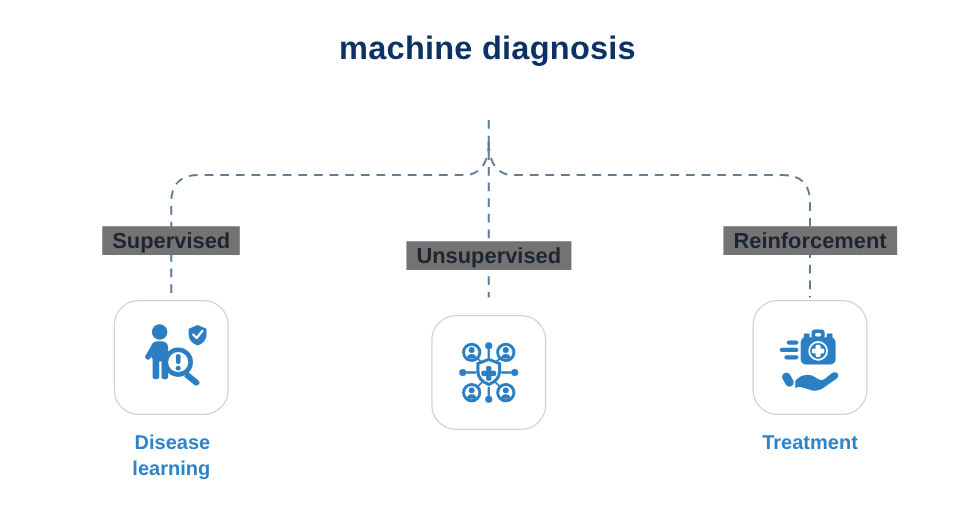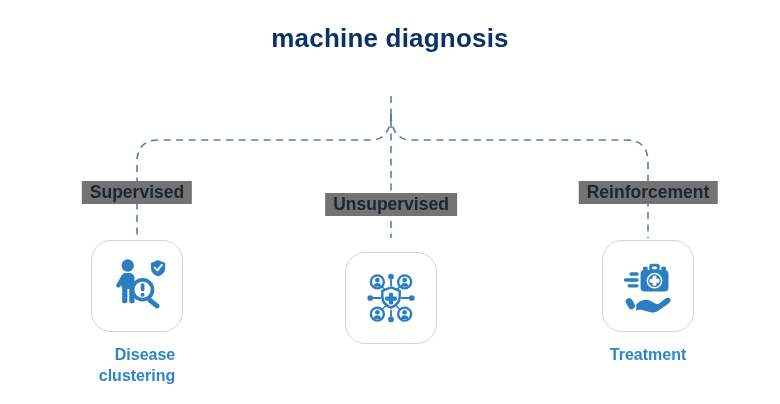--- a/index.html
+++ b/index.html
@@ -65,21 +65,21 @@
         <circle cx="59" cy="64" r="3.2"></circle>
         <path d="M71.5 68.5 l13 10.5 q3.5 3 1 5.8 q-2.8 2.8 -6 0.2 l-13 -10.5 z"></path>
 
         <path d="M84 8 l11.5 4.8 v8.2 q0 9.5 -11.5 13.5 q-11.5 -4 -11.5 -13.5 v-8.2 z"></path>
       </g>
       <polyline points="78.5,20.5 82.8,24.8 90,15.8" fill="none" stroke="#ffffff" stroke-width="3" stroke-linecap="round" stroke-linejoin="round"></polyline>
     </svg>
   </div>
   <div class="caption c-left">
     <span style="display:block">Disease</span>
-    <span style="display:block">clustering</span>
+    <span style="display:block">learning</span>
   </div>
 
   <div class="branch-name c-mid">Unsupervised</div>
   <div class="card c-mid">
     <svg class="ic" width="62" height="62" viewBox="0 0 100 100">
 
       <g stroke="#2b7ec1" stroke-width="3" stroke-linecap="round">
         <line x1="50" y1="21" x2="50" y2="30"></line>
         <line x1="50" y1="70" x2="50" y2="79"></line>
         <line x1="22" y1="50" x2="33" y2="50"></line>

